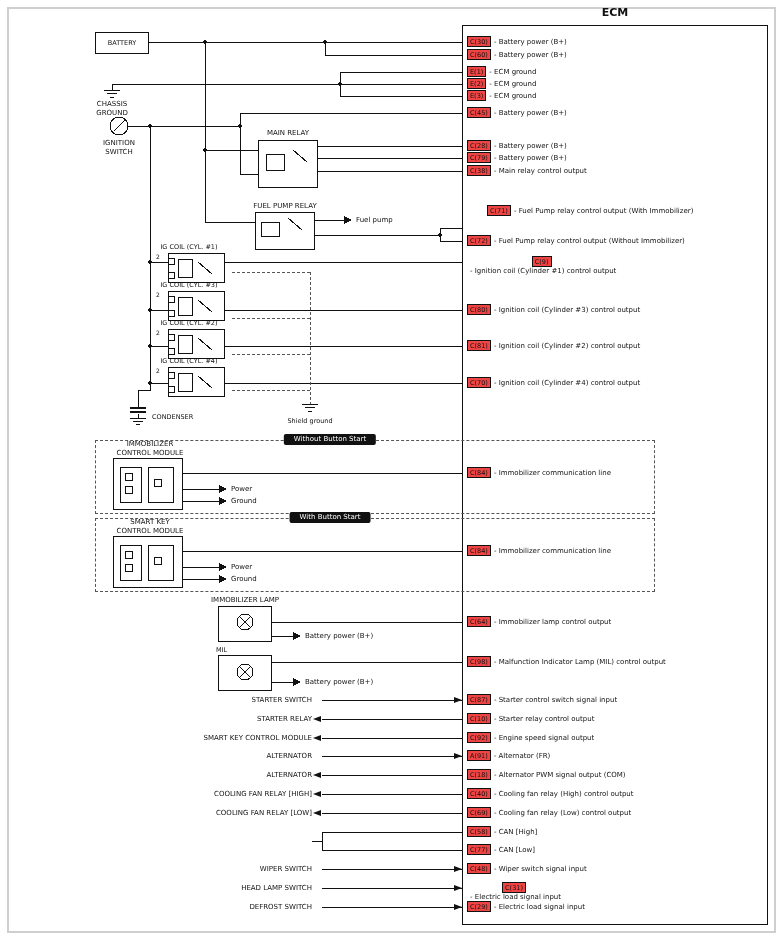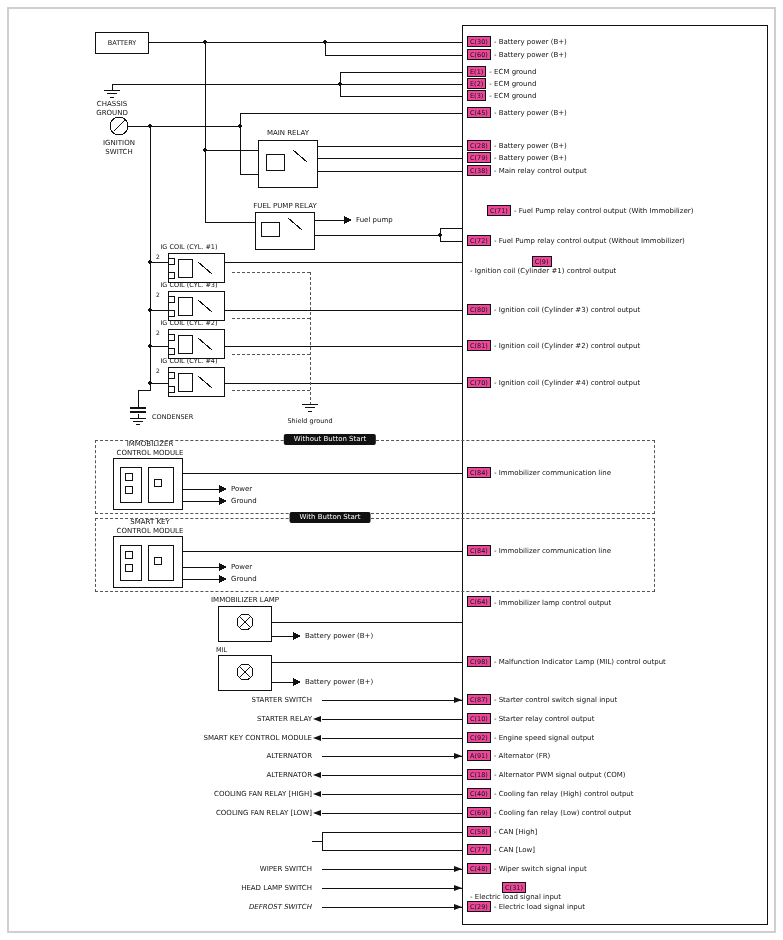--- a/index.html
+++ b/index.html
@@ -13,21 +13,21 @@
   .lbl.center { text-align:center; white-space:normal; }
   .lbl.small { font-size:6.5px; }
 
   .ecm-box { position:absolute; left:462px; top:25px; width:306px; height:900px;
              border:1.5px solid #111; background:#fff; }
   .ecm-title { position:absolute; left:462px; top:6px; width:306px; text-align:center;
                font-size:11px; font-weight:bold; }
 
   .pin-row { position:absolute; left:467px; display:flex; align-items:center; white-space:nowrap; }
   .pin-box { border:1px solid #111; font-size:6.5px; padding:0 2px; height:11px;
-             display:flex; align-items:center; background:#ec4899; }
+             display:flex; align-items:center; background:#ef4444; }
   .pin-desc { font-size:7px; margin-left:3px; }
   .pin-desc::before { content:"- "; }
 
   .sig-label { position:absolute; width:250px; right:471px; text-align:right;
                font-size:7px; line-height:10px; white-space:nowrap; }
   .sig-wire { position:absolute; left:322px; width:141px; height:1px; background:#111; }
   .arr-left  { position:absolute; left:313px; width:0; height:0; border-top:3.5px solid transparent;
                border-bottom:3.5px solid transparent; border-right:8px solid #111; }
   .arr-right { position:absolute; left:454px; width:0; height:0; border-top:3.5px solid transparent;
                border-bottom:3.5px solid transparent; border-left:8px solid #111; }
@@ -173,20 +173,21 @@
 
       <g>
         <circle cx="245" cy="622" r="8"></circle>
         <path d="M239.5 616.5 L250.5 627.5 M250.5 616.5 L239.5 627.5"></path>
         <circle cx="245" cy="672" r="8"></circle>
         <path d="M239.5 666.5 L250.5 677.5 M250.5 666.5 L239.5 677.5"></path>
       </g>
     </g>
   </svg>
 
+  <div class="ecm-title">ECM</div>
   <div class="ecm-box"></div>
 
   <div class="sec-dashed" style="top:440px"></div>
   <div class="sec-dashed" style="top:518px"></div>
   <div class="sec-header" style="top:434px">Without Button Start</div>
   <div class="sec-header" style="top:512px">With Button Start</div>
 
   <div class="battery-box">
     <span>BATTERY</span>
   </div>
@@ -340,21 +341,21 @@
   <div class="pin-row" style="top: 467px;">
     <span class="pin-box">C(84)</span>
     <span class="pin-desc">Immobilizer communication line</span>
   </div>
 
   <div class="pin-row" style="top: 545px;">
     <span class="pin-box">C(84)</span>
     <span class="pin-desc">Immobilizer communication line</span>
   </div>
 
-  <div class="pin-row" style="top: 596px; align-items: flex-end;">
+  <div class="pin-row" style="top: 616px;">
     <span class="pin-box">C(64)</span>
     <span class="pin-desc">Immobilizer lamp control output</span>
   </div>
 
   <div class="pin-row" style="top: 656px;">
     <span class="pin-box">C(98)</span>
     <span class="pin-desc">Malfunction Indicator Lamp (MIL) control output</span>
   </div>
 
   <div class="pin-row" style="top: 694px;">
@@ -466,18 +467,18 @@
     <div class="arr-right" style="top: 865.5px;"></div>
   </div>
 
   <div>
     <div class="sig-label" style="top: 883px;">HEAD LAMP SWITCH</div>
     <div class="sig-wire" style="top: 888px;"></div>
     <div class="arr-right" style="top: 884.5px;"></div>
   </div>
 
   <div>
-    <div class="sig-label" style="top: 902px; font-style: italic;">DEFROST SWITCH</div>
+    <div class="sig-label" style="top: 902px;">DEFROST SWITCH</div>
     <div class="sig-wire" style="top: 907px;"></div>
     <div class="arr-right" style="top: 903.5px;"></div>
   </div>
 </div>
 </div>
 
 </body></html>

